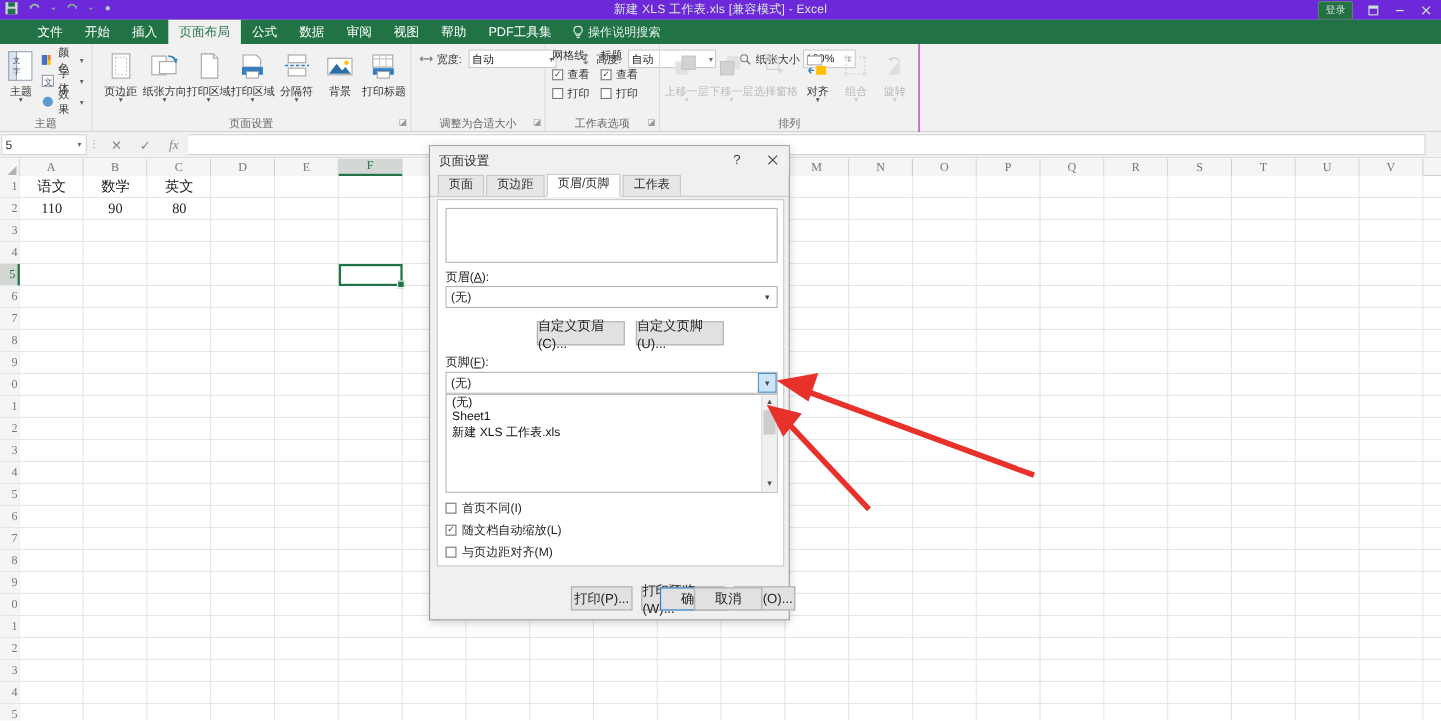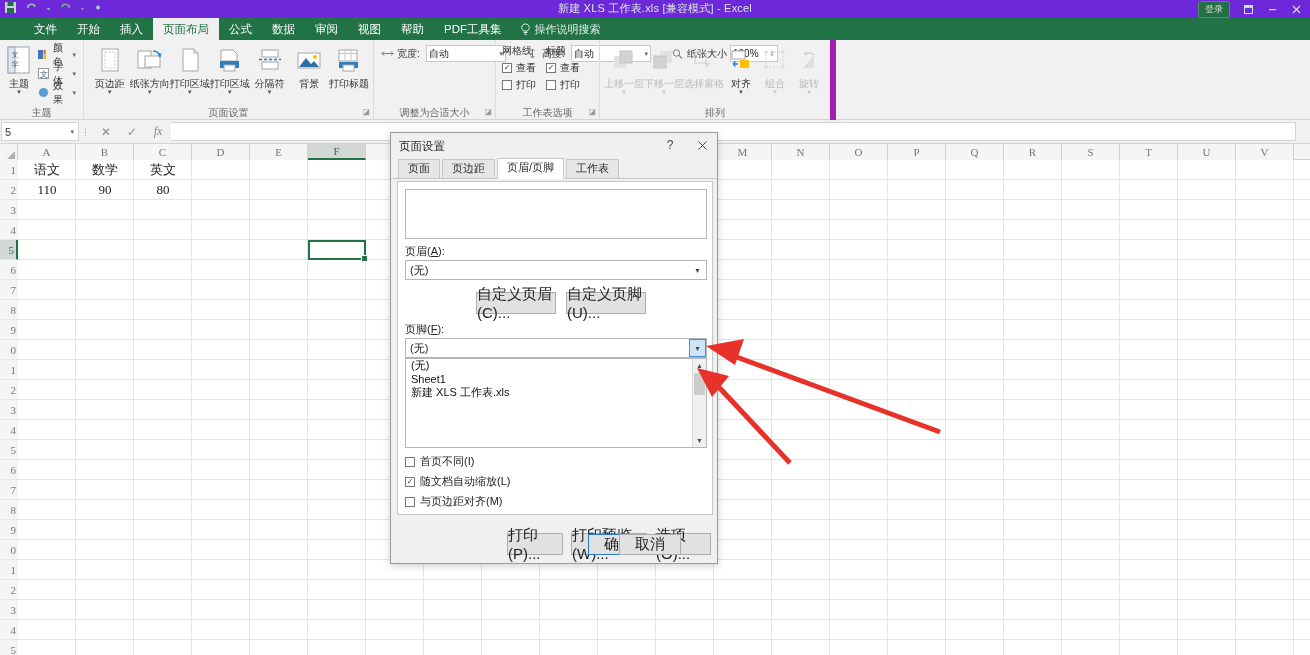--- a/index.html
+++ b/index.html
@@ -192,22 +192,23 @@
     display: flex; align-items: center; font-size: 11px; color: #222; padding-left: 4px;
   }
   .combo .drop {
     position: absolute; right: 0; top: 0; width: 17px; height: 18px;
     display: flex; align-items: center; justify-content: center;
     font-size: 8px; color: #444;
   }
   .combo .drop.hot { background: #cce4f7; border: 1px solid #4a90c9; }
   .dbtn {
     position: absolute; background: #e1e1e1; border: 1px solid #adadad;
-    font-size: 15px; color: #222; display: flex; align-items: center; justify-content: center;
+    font-size: 12px; color: #222; display: flex; align-items: center; justify-content: center;
     height: 22px;
+    margin-left: 12px;
   }
   .dbtn.primary { background: #e1e1e1; border: 1px solid #2b7ac9; }
 
   .listpop {
     position: absolute; background: #fff; border: 1px solid #b5b5b5;
   }
   .litem {
     height: 13.6px; font-size: 11px; color: #111; padding-left: 5px;
     display: flex; align-items: center; white-space: nowrap;
   }
@@ -519,21 +520,21 @@
             <span>打印</span>
           </div>
         </div>
       </div>
       <div class="group-label">
         <span>工作表选项</span>
         <span class="dlg-launcher">◪</span>
       </div>
     </div>
 
-    <div class="group" style="left:600px; width:236px; border-right:6px solid #a21caf;">
+    <div class="group" style="left:600px; width:236px; border-right:1px solid #a21caf;">
       <div class="group-body" style="padding-left:4px">
         <div class="bigbtn dim" style="width:44px">
           <div class="ic">
             <svg width="26" height="26" viewBox="0 0 26 26">
                 <rect x="3" y="8" width="12" height="12" fill="#e2e2e2"></rect>
                 <rect x="9" y="3" width="12" height="12" fill="#d3d3d3" stroke="#c4c4c4"></rect>
               </svg>
           </div>
           <div class="lb">上移一层</div>
           <div class="carat" style="color:#c9c9c9">▼</div>

